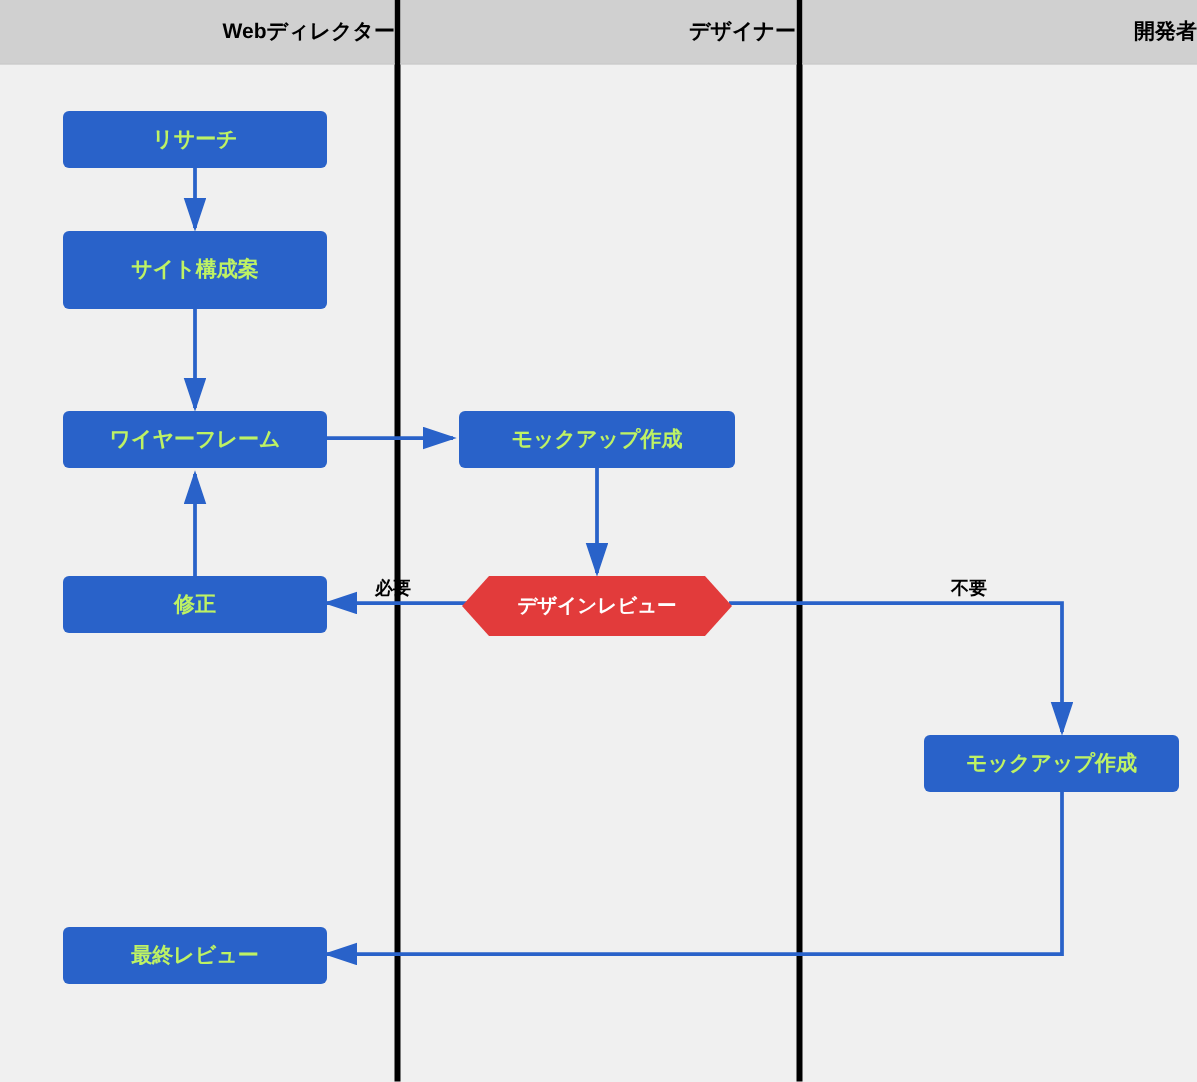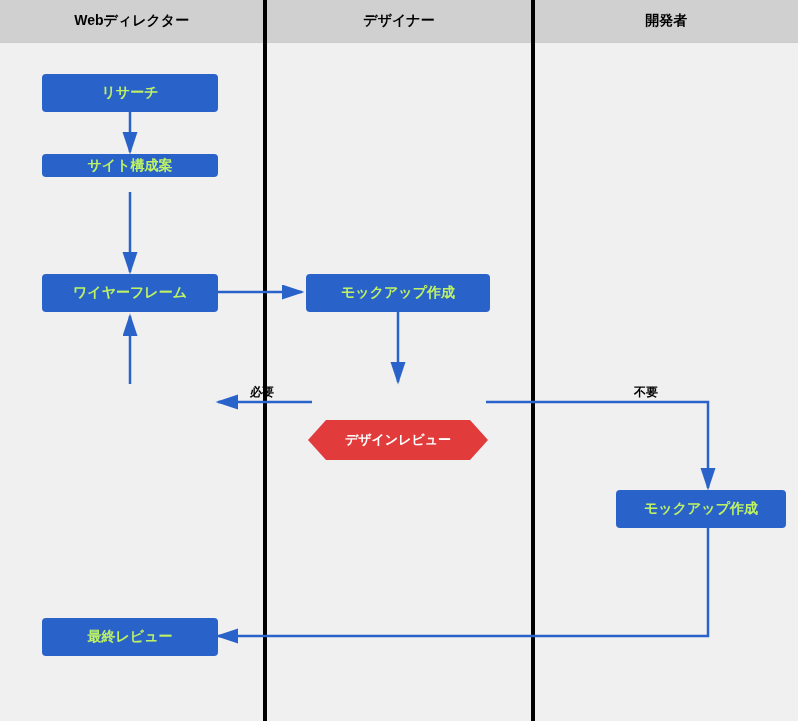--- a/index.html
+++ b/index.html
@@ -20,21 +20,21 @@
   .lane {
     flex: 1;
     position: relative;
     border-right: 4px solid #000;
   }
   .lane:last-child {
     border-right: none;
   }
   .lane-header {
     background: #d0d0d0;
-    text-align: center;
+    text-align: right;
     font-weight: bold;
     padding: 12px 0;
     font-size: 14px;
     border-bottom: 1px solid #ccc;
   }
   .diagram {
     position: absolute;
     top: 40px;
     left: 0;
     width: 798px;
@@ -51,21 +51,20 @@
     align-items: center;
     justify-content: center;
     text-align: center;
     padding: 0 8px;
     box-sizing: border-box;
   }
   .decision {
     position: absolute;
     width: 180px;
     height: 40px;
-    margin-top: 36px;
   }
   .decision svg {
     position: absolute;
     top: 0; left: 0;
   }
   .decision .label {
     position: absolute;
     top: 0; left: 0; right: 0; bottom: 0;
     display: flex;
     align-items: center;
@@ -124,22 +123,23 @@
     <line x1="312" y1="362" x2="218" y2="362" stroke="#2962c9" stroke-width="2.5" marker-end="url(#ah)"></line>
 
     <line x1="130" y1="344" x2="130" y2="276" stroke="#2962c9" stroke-width="2.5" marker-end="url(#ah)"></line>
 
     <path d="M486,362 L708,362 L708,448" fill="none" stroke="#2962c9" stroke-width="2.5" marker-end="url(#ah)"></path>
 
     <path d="M708,488 L708,596 L218,596" fill="none" stroke="#2962c9" stroke-width="2.5" marker-end="url(#ah)"></path>
   </svg>
 
   <div class="node" style="left:42px; top:34px; width:176px; height:38px;">リサーチ</div>
-  <div class="node" style="left:42px; top:114px; width:176px; height:23px;">サイト構成案</div>
+  <div class="node" style="left:42px; top:114px; width:176px; height:52px;">サイト構成案</div>
   <div class="node" style="left:42px; top:234px; width:176px; height:38px;">ワイヤーフレーム</div>
+  <div class="node" style="left:42px; top:344px; width:176px; height:38px;">修正</div>
   <div class="node" style="left:42px; top:578px; width:176px; height:38px;">最終レビュー</div>
 
   <div class="node" style="left:306px; top:234px; width:184px; height:38px;">モックアップ作成</div>
 
   <div class="decision" style="left:308px; top:344px;">
     <svg width="180" height="40" viewBox="0 0 180 40">
       <polygon points="18,0 162,0 180,20 162,40 18,40 0,20" fill="#e23b3b"></polygon>
     </svg>
     <div class="label">デザインレビュー</div>
   </div>

